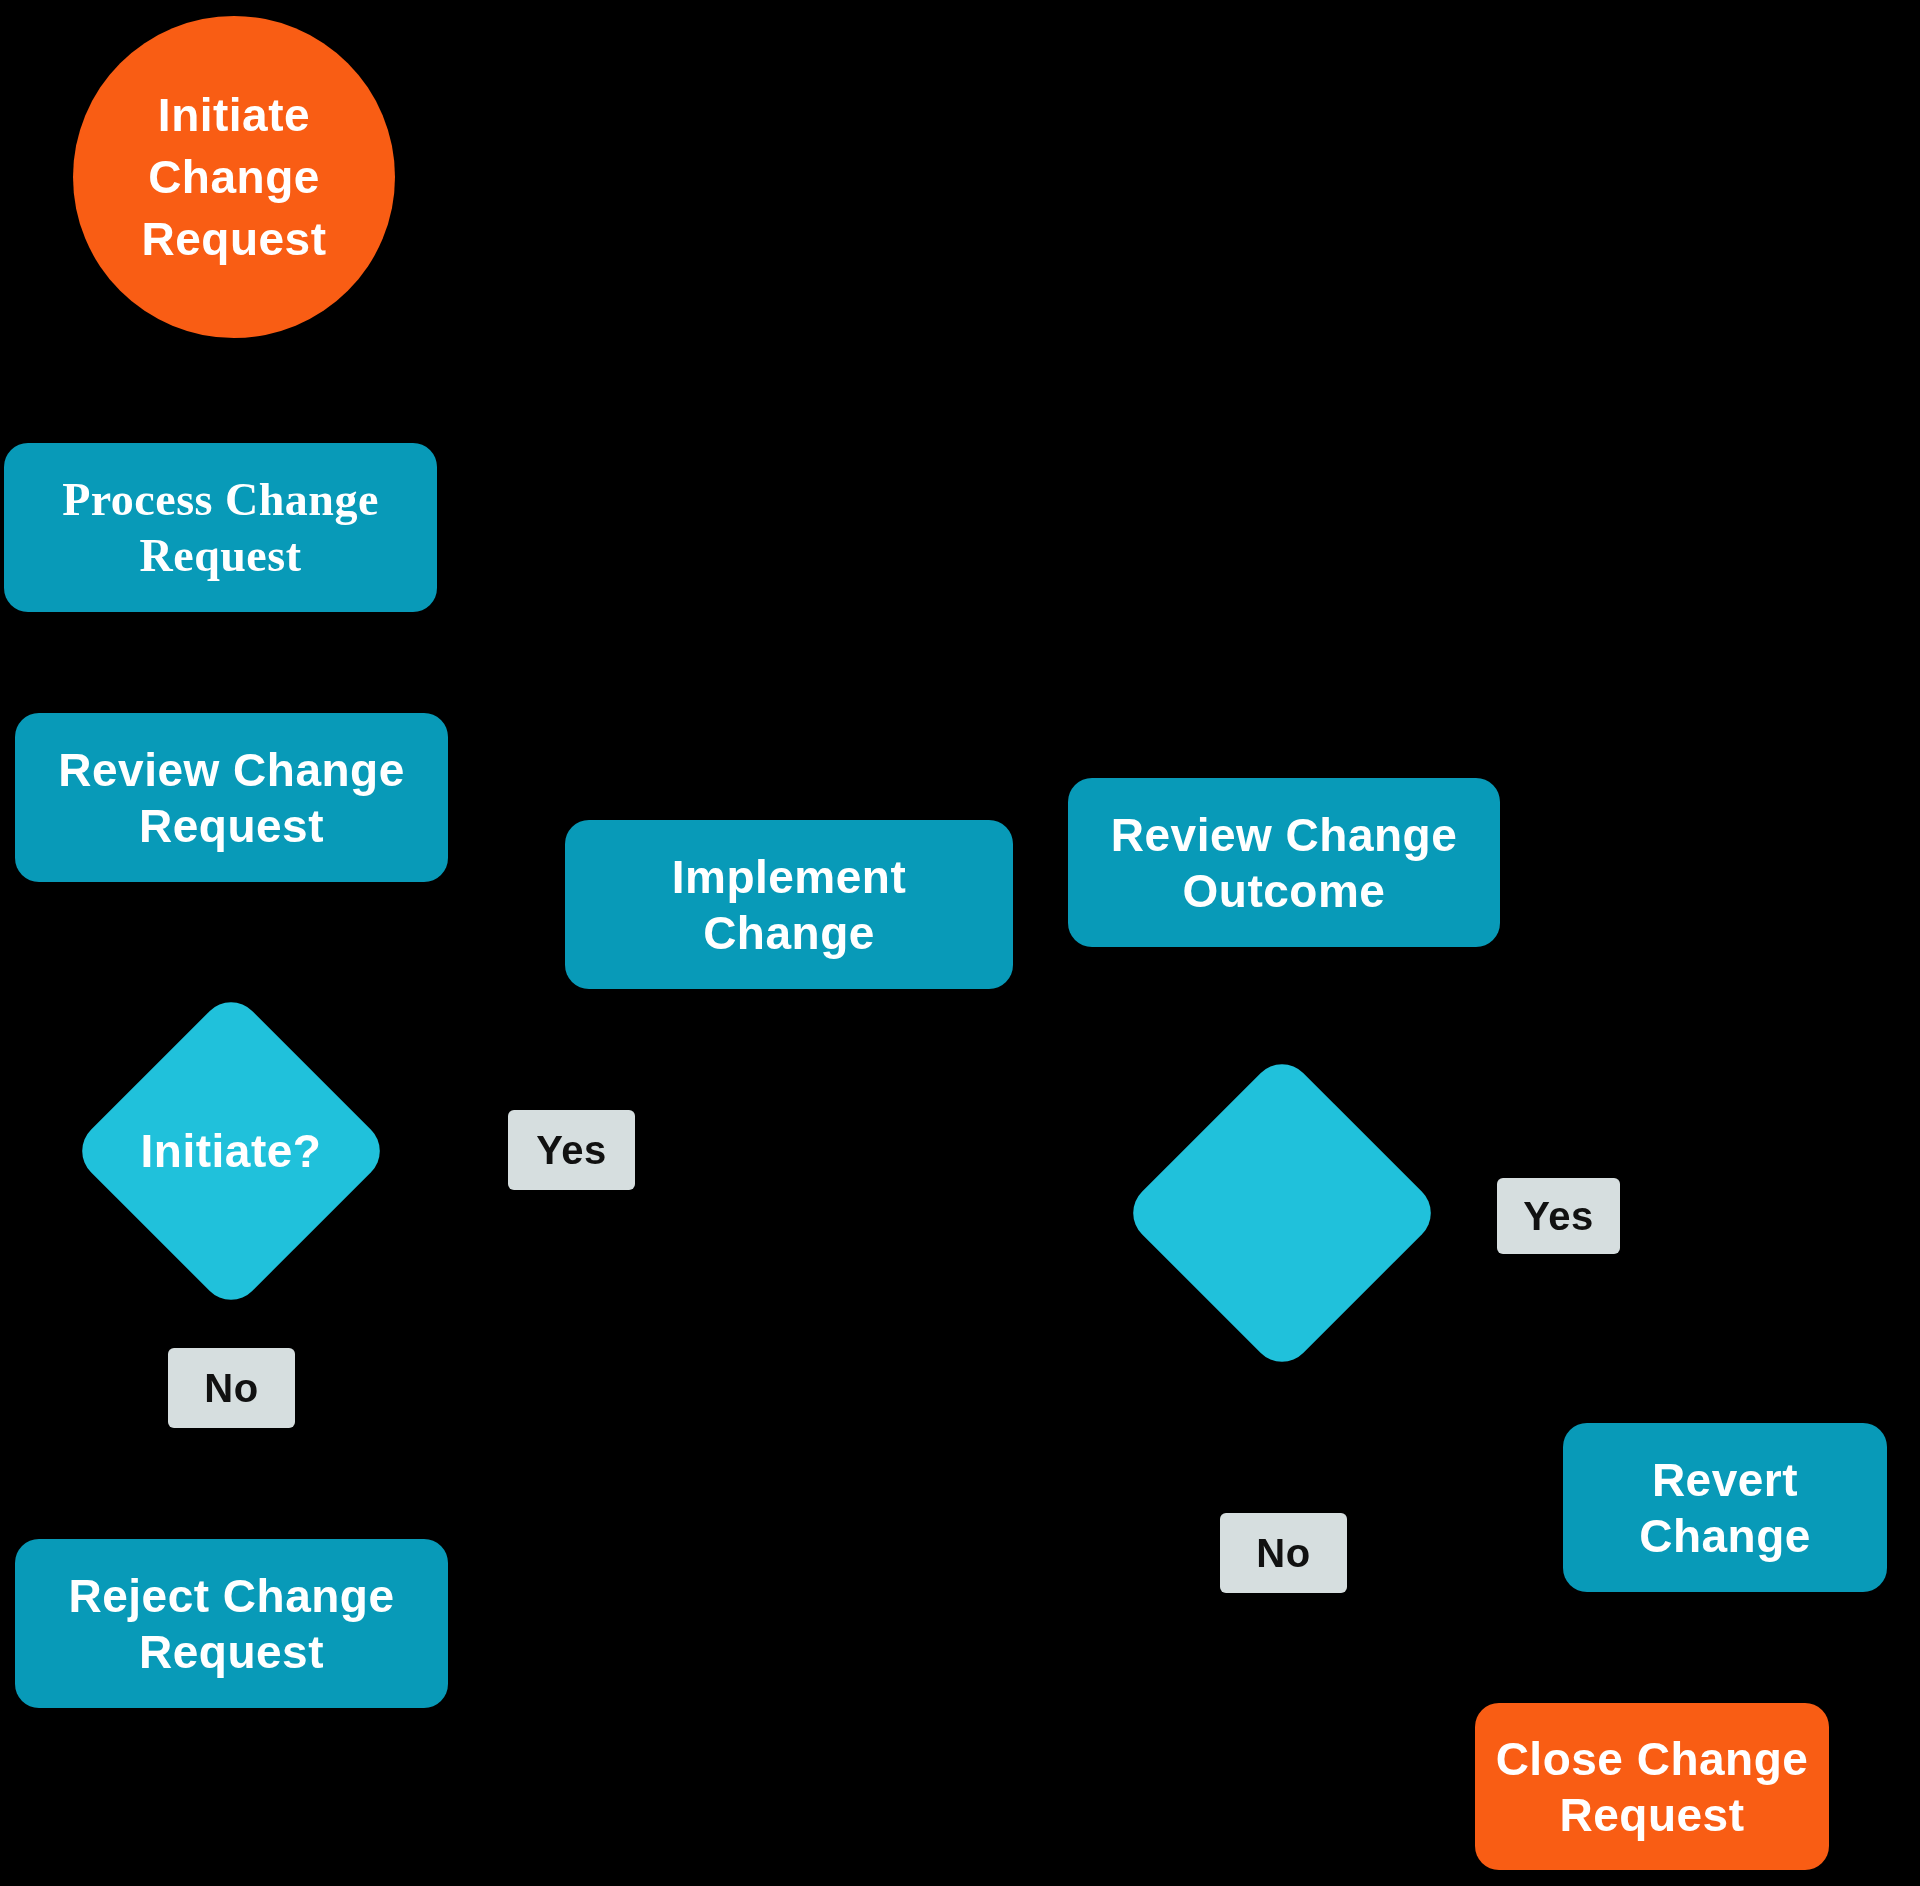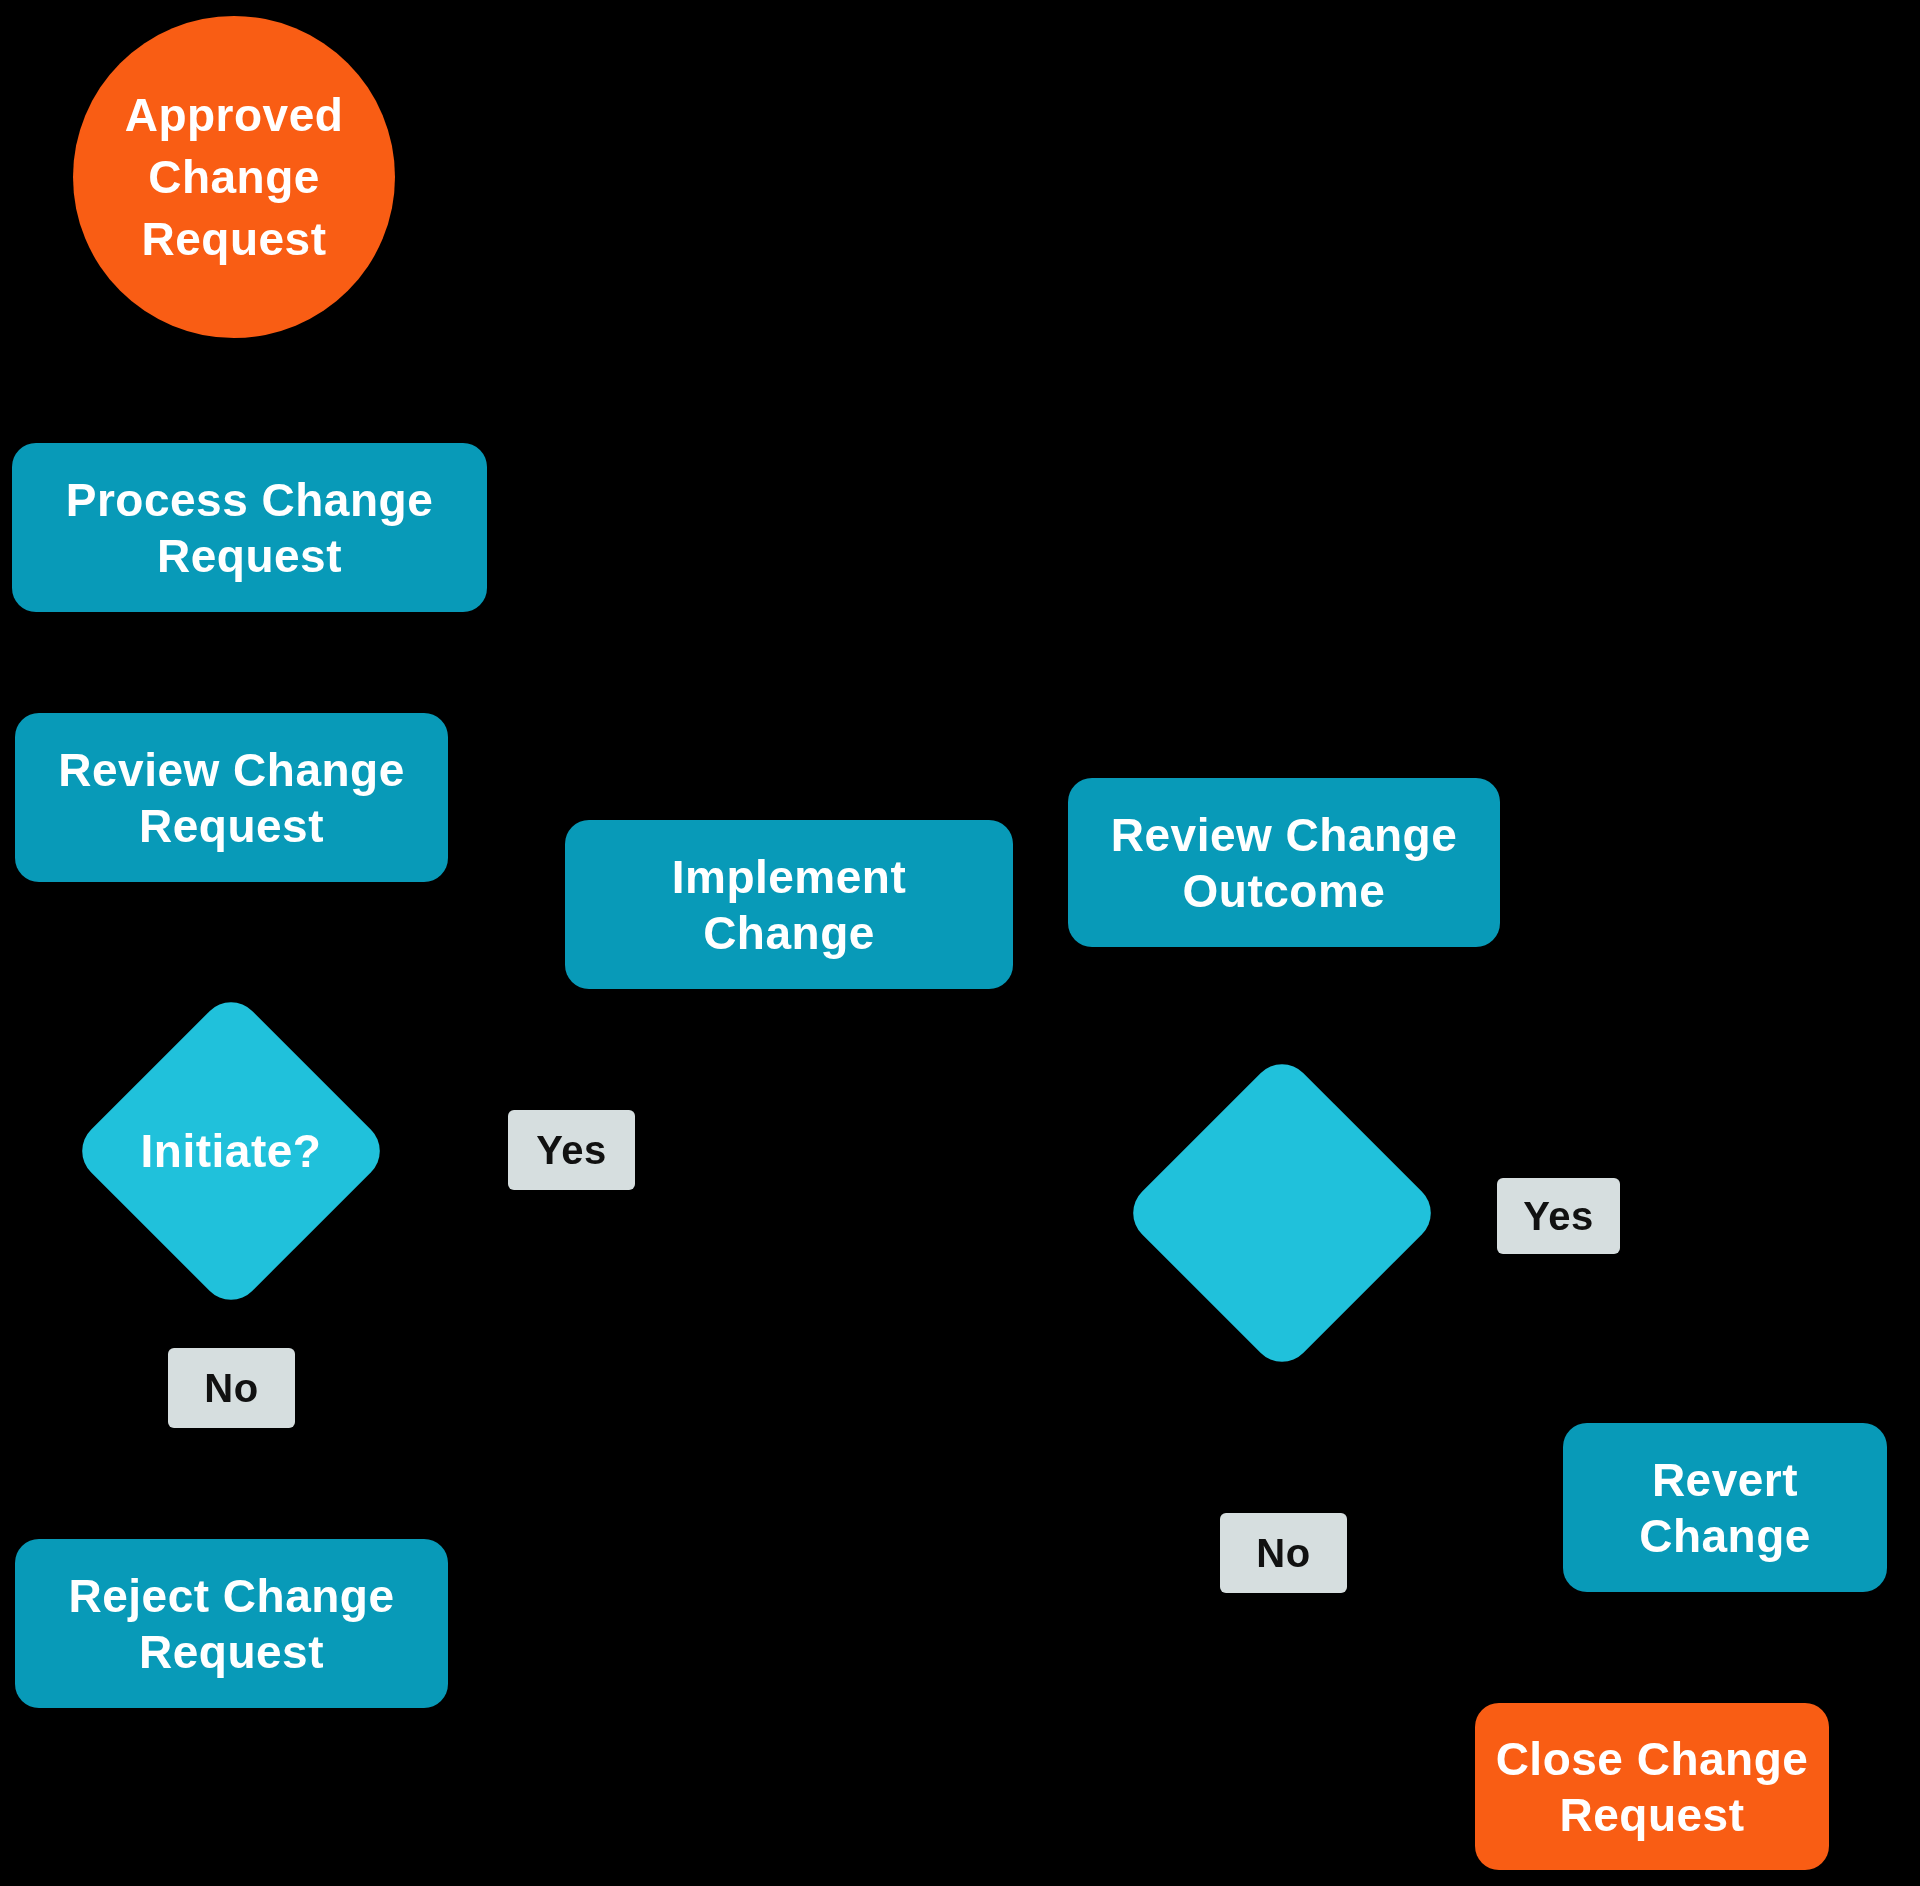--- a/index.html
+++ b/index.html
@@ -68,41 +68,41 @@
     border-radius: 6px;
   }
   .pill .lbl {
     color: var(--c-pill_text, #111);
     font-size: 40px;
     line-height: 40px;
     font-weight: 600;
   }
   
   .n-start          { left: 73px;   top: 16px;   width: 322px; height: 322px; }
-  .n-process        { left: 12px;   top: 443px;  width: 475px; height: 169px; }
+  .n-process        { left: 4px;   top: 443px;  width: 433px; height: 169px; font-family: Liberation Serif, serif; }
   .n-review-request { left: 15px;   top: 713px;  width: 433px; height: 169px; }
   .n-approved       { left: 70px;   top: 990px;  width: 322px; height: 322px; }
   .n-yes-left       { left: 508px;  top: 1110px; width: 127px; height: 80px;  }
   .n-no-left        { left: 168px;  top: 1348px; width: 127px; height: 80px;  }
   .n-reject         { left: 15px;   top: 1522px; width: 433px; height: 169px; margin-top: 17px; }
   .n-implement      { left: 565px;  top: 820px;  width: 448px; height: 169px; }
   .n-review-outcome { left: 1068px; top: 778px;  width: 432px; height: 169px; }
   .n-successful     { left: 1121px; top: 1052px; width: 322px; height: 322px; }
   .n-yes-right      { left: 1497px; top: 1178px; width: 123px; height: 76px;  }
   .n-no-right       { left: 1220px; top: 1513px; width: 127px; height: 80px;  }
   .n-revert         { left: 1563px; top: 1423px; width: 324px; height: 169px; }
   .n-close          { left: 1475px; top: 1703px; width: 354px; height: 167px; }
 </style>
 </head>
 <body>
 
 <div class="canvas">
 
   <div class="node circle n-start">
-    <span class="lbl">Approved
+    <span class="lbl">Initiate
 Change
 Request</span>
   </div>
 
   <div class="node rect n-process">
     <span class="lbl">Process Change
 Request</span>
   </div>
 
   <div class="node rect n-review-request">

